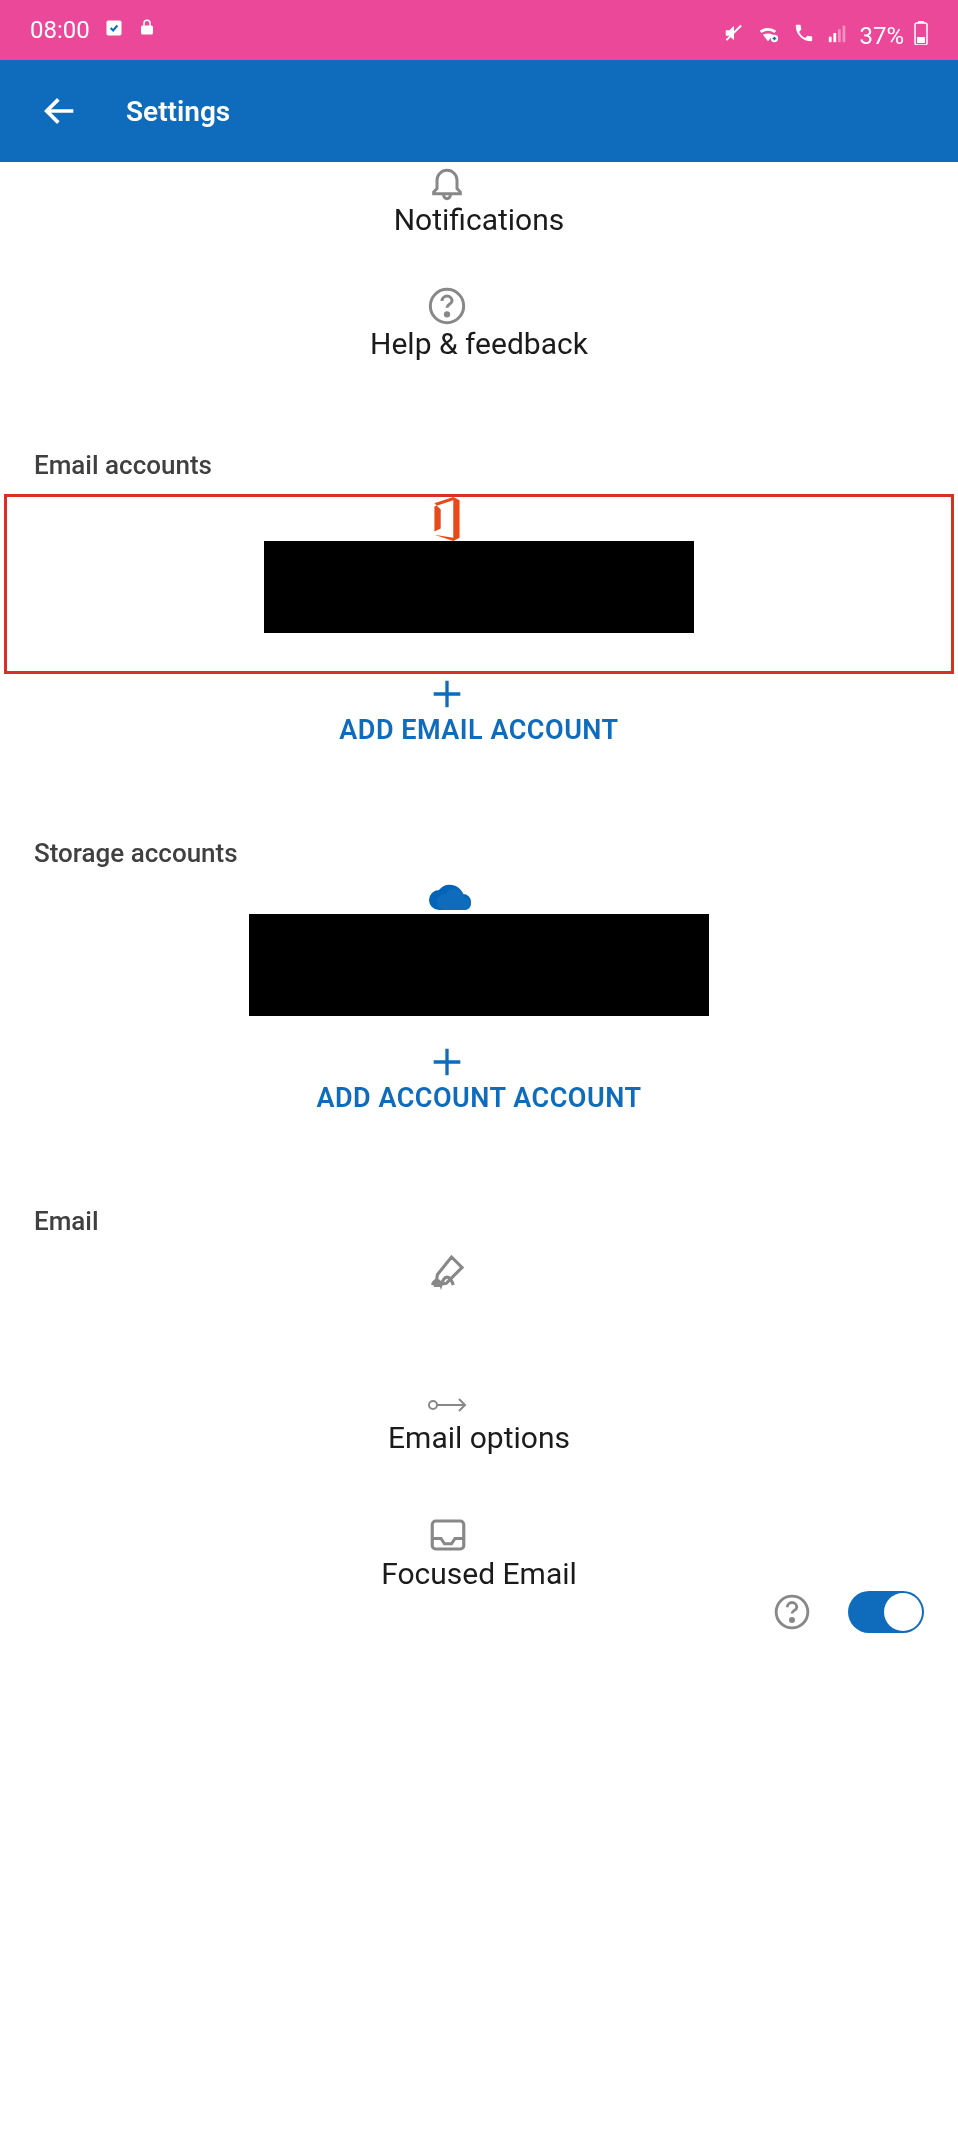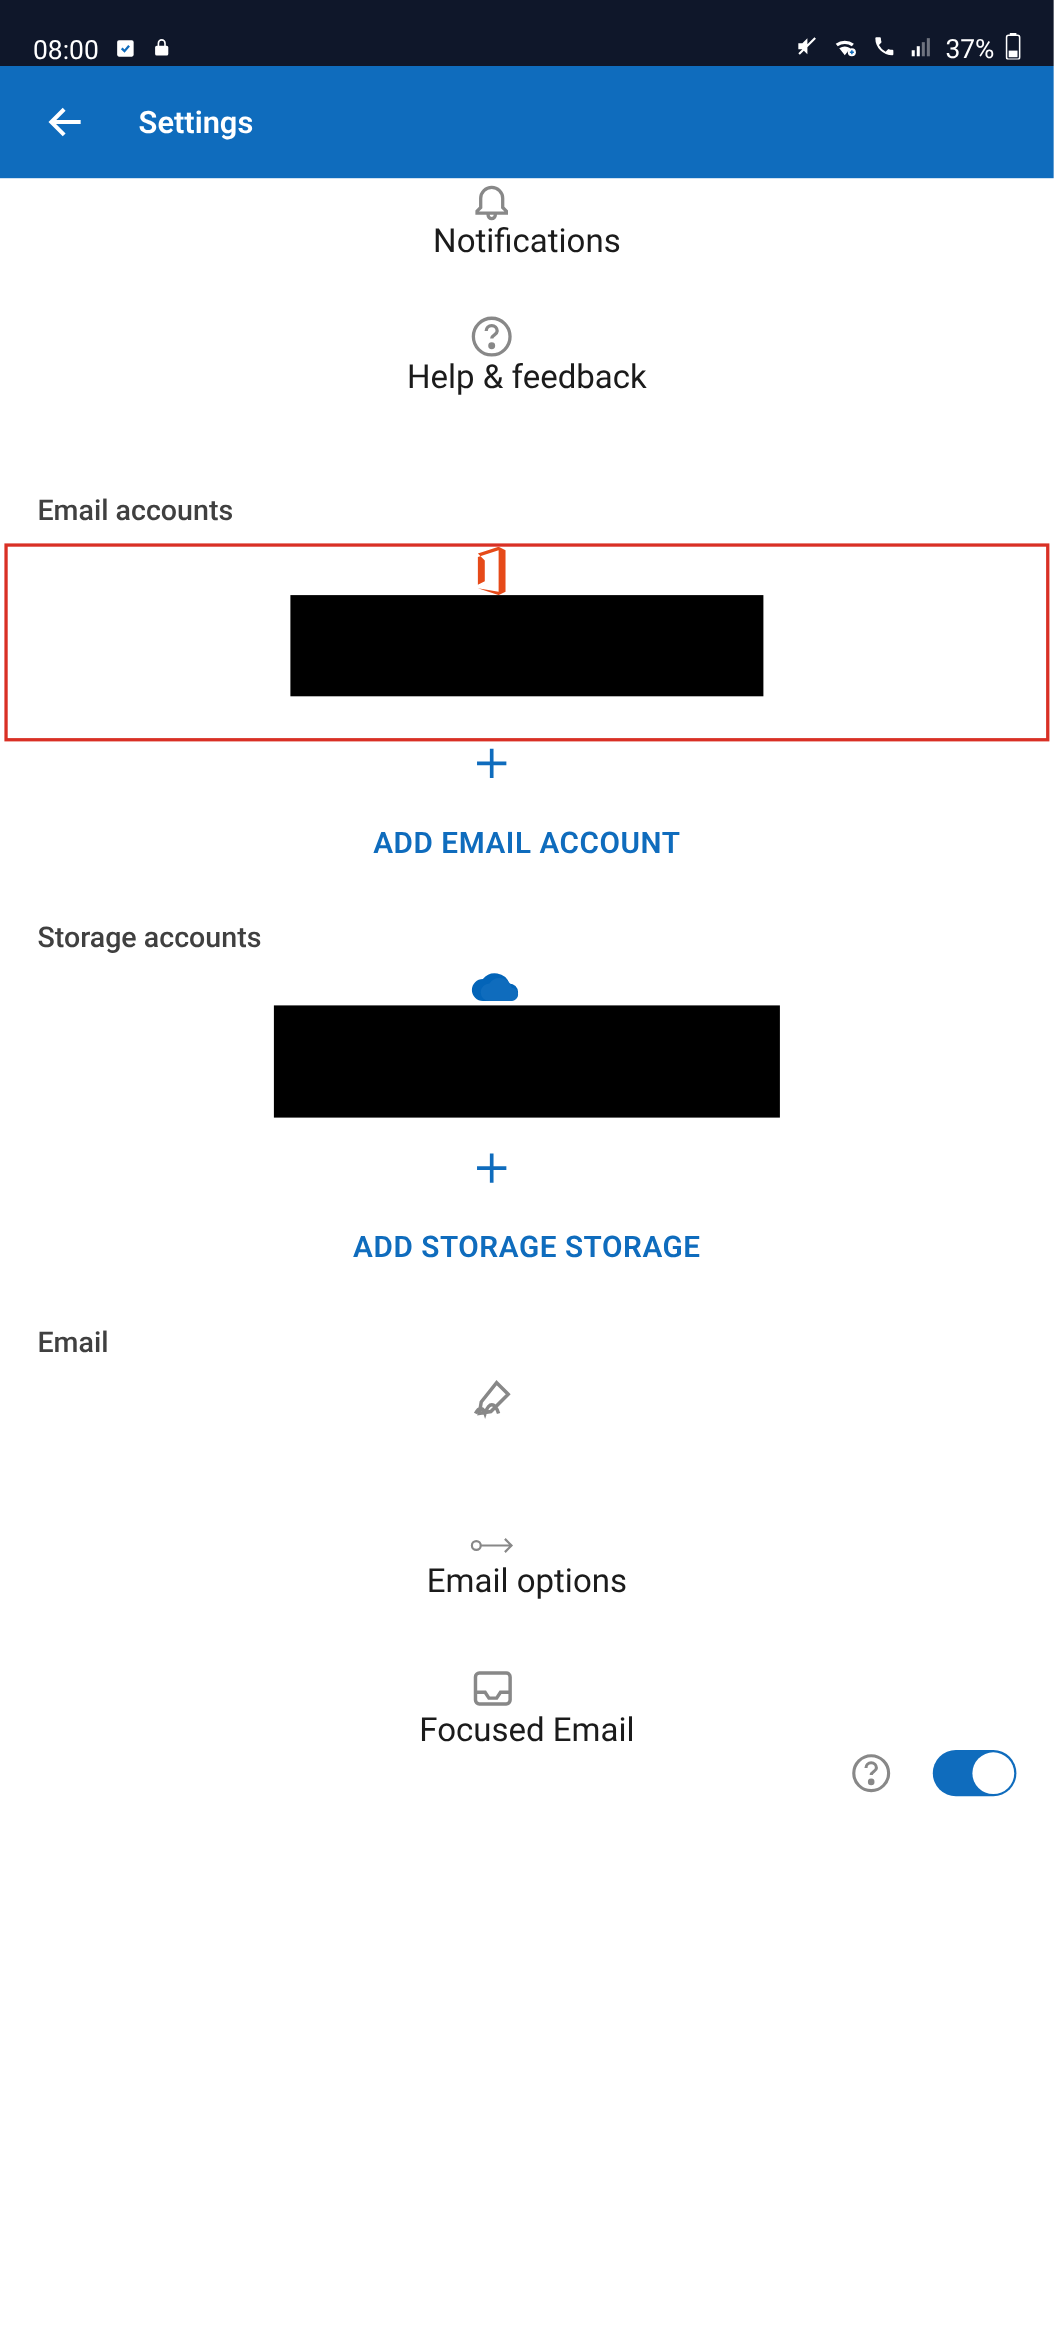--- a/index.html
+++ b/index.html
@@ -5,23 +5,23 @@
     * { margin: 0; padding: 0; box-sizing: border-box; }
     body {
       width: 958px;
       height: 2129px;
       font-family: -apple-system, BlinkMacSystemFont, 'Segoe UI', Roboto, sans-serif;
       background: #ffffff;
       overflow: hidden;
     }
     .status-bar {
       height: 60px;
-      background: #0f172a;
-      display: flex;
-      align-items: flex-end;
+      background: #ec4899;
+      display: flex;
+      align-items: center;
       justify-content: space-between;
       padding: 0 30px;
       color: #fff;
       font-size: 24px;
     }
     .status-left { display: flex; align-items: center; gap: 14px; }
     .status-right { display: flex; align-items: center; gap: 10px; margin-top: 12px; }
     .app-bar {
       height: 102px;
       background: #0f6cbd;
@@ -60,21 +60,20 @@
       font-size: 26px;
       color: #404040;
       font-weight: 500;
       padding: 40px 34px 14px 34px;
     }
     .action-text {
       font-size: 27px;
       color: #0f6cbd;
       font-weight: 600;
       letter-spacing: 0.5px;
-      margin-top: 36px;
     }
     .plus-icon { color: #0f6cbd; }
     .redacted {
       background: #000;
       height: 92px;
       width: 430px;
     }
     .redacted.wide { width: 460px; height: 102px; }
     .toggle {
       width: 76px;
@@ -226,21 +225,21 @@
     </div>
     <div class="redacted wide"></div>
   </div>
 
   <div class="row">
     <div class="icon-slot plus-icon">
       <svg width="40" height="40" viewBox="0 0 24 24" stroke="#0f6cbd" stroke-width="2">
           <path d="M12 4v16M4 12h16"></path>
         </svg>
     </div>
-    <div class="action-text">ADD STORAGE STORAGE</div>
+    <div class="action-text">ADD ACCOUNT ACCOUNT</div>
   </div>
 
   <div class="section-header">Email</div>
 
   <div class="row" style="min-height:140px">
     <div class="icon-slot">
       <svg width="42" height="42" viewBox="0 0 24 24" fill="none" stroke="#888" stroke-width="1.8">
           <path d="M3 20c2-4 4-3 5 0 2-6 5-6 7 0M14 4l6 6-9 9-6 1 1-6 8-10z"></path>
         </svg>
     </div>

